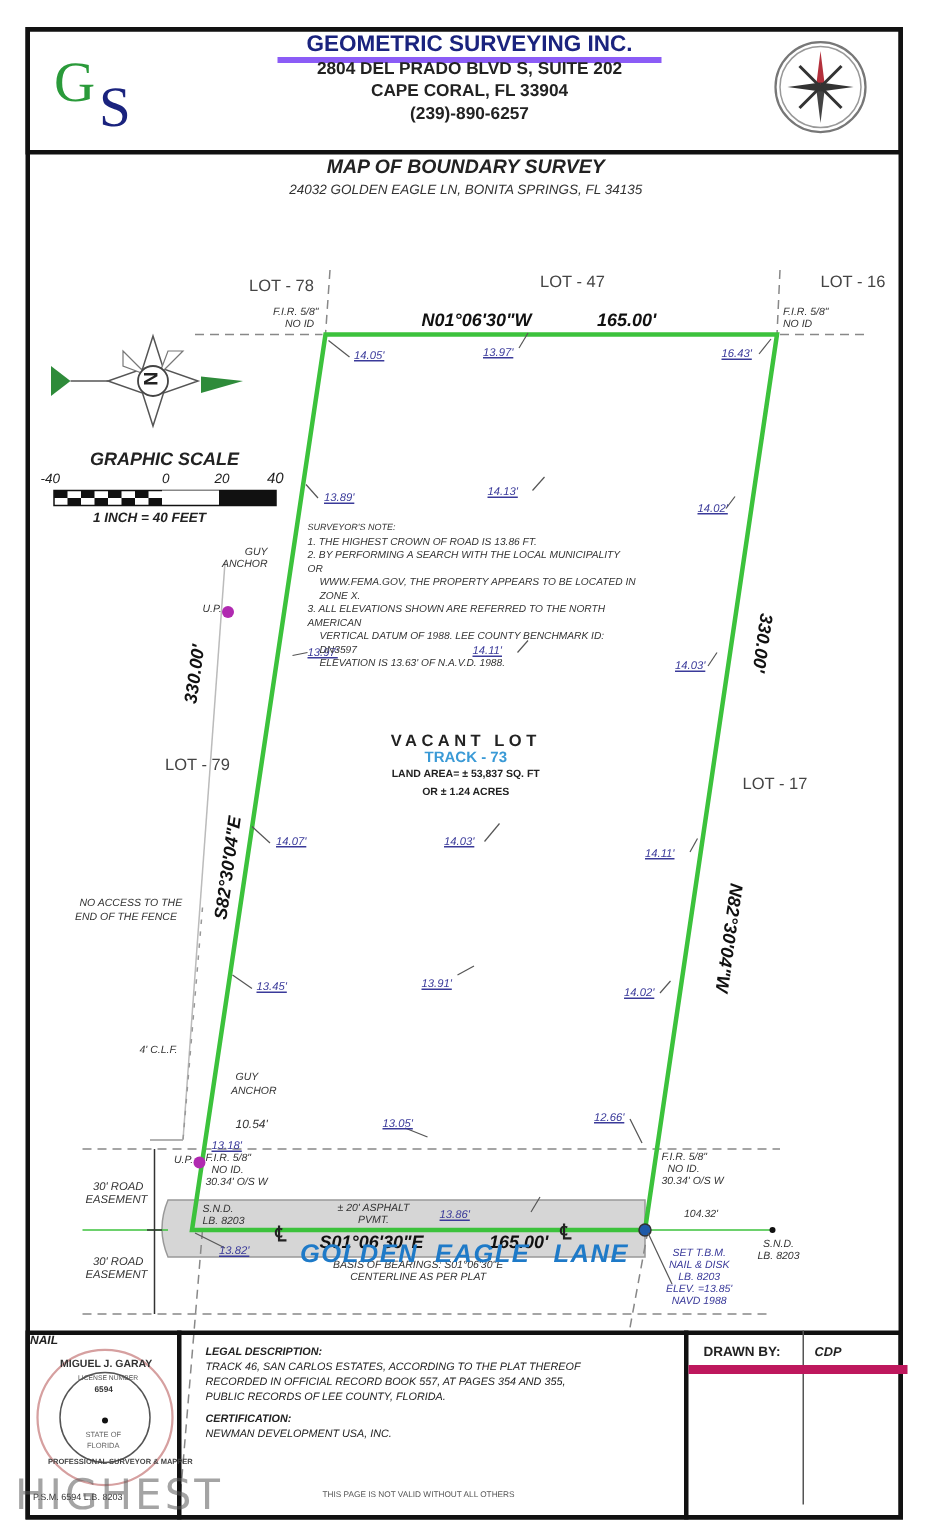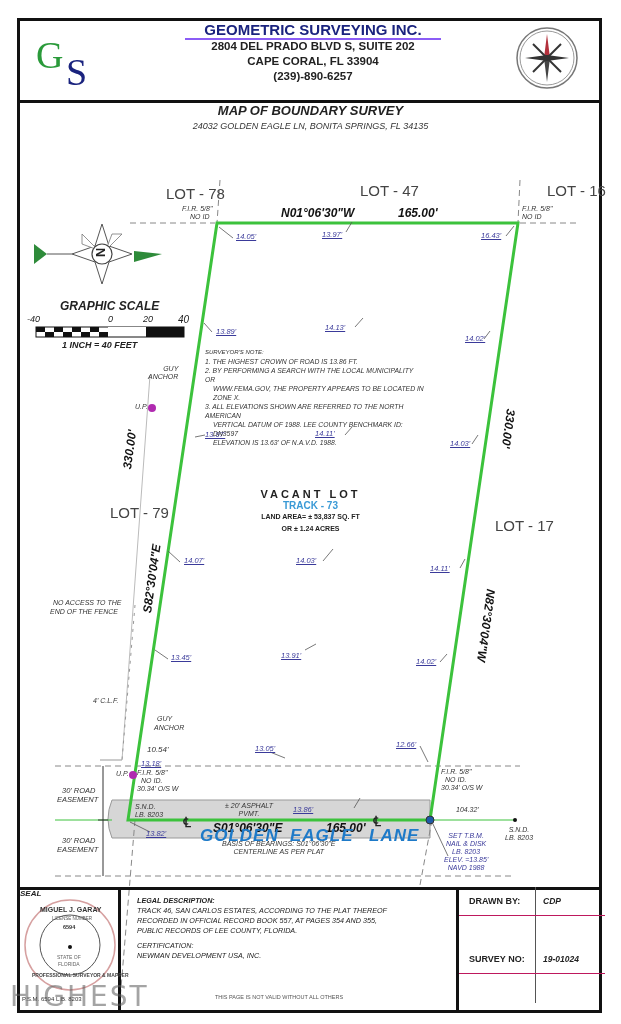--- a/index.html
+++ b/index.html
@@ -2,39 +2,39 @@
 <html><head>
 <meta charset="utf-8">
 <style>
   html,body{margin:0;padding:0;background:#fff;}
   body{width:621px;height:1024px;position:relative;overflow:hidden;font-family:"Liberation Sans",sans-serif;color:#222;}
   .frame{position:absolute;left:17px;top:18px;width:585px;height:995px;border:3px solid #111;box-sizing:border-box;}
   .header{position:absolute;left:17px;top:18px;width:585px;height:85px;border:3px solid #111;box-sizing:border-box;}
   .logo-g{position:absolute;left:36px;top:33px;font-family:"Liberation Serif",serif;font-size:38px;color:#2a9a3a;}
   .logo-s{position:absolute;left:66px;top:50px;font-family:"Liberation Serif",serif;font-size:38px;color:#1a237e;}
   .company{position:absolute;left:0;width:621px;text-align:center;}
-  .company .name{position:absolute;left:185px;top:22px;width:256px;font-weight:bold;font-size:15px;color:#1a237e;border-bottom:2px solid #8b5cf6;line-height:16px;text-align:center;}
+  .company .name{position:absolute;left:185px;top:22px;width:256px;font-weight:bold;font-size:15px;color:#1a237e;border-bottom:4px solid #8b5cf6;line-height:16px;text-align:center;}
   .company .addr{position:absolute;left:180px;width:266px;font-weight:bold;font-size:11.5px;text-align:center;color:#222;}
   .compass-logo{position:absolute;left:515px;top:26px;width:64px;height:64px;}
   .title{position:absolute;left:0;width:621px;text-align:center;top:103px;font-weight:bold;font-style:italic;font-size:13px;}
   .subtitle{position:absolute;left:0;width:621px;text-align:center;top:121px;font-style:italic;font-size:9px;color:#333;}
   svg.map{position:absolute;left:0;top:0;}
   .t{position:absolute;white-space:nowrap;}
-  .lot{font-size:15px;color:#444;}
+  .lot{font-size:11px;color:#444;}
   .elev{font-size:7.5px;font-style:italic;color:#3a3a9a;text-decoration:underline;}
   .small{font-size:7px;font-style:italic;color:#333;}
   .bearing{font-size:12px;font-weight:bold;font-style:italic;color:#111;}
   .note{position:absolute;left:205px;top:348px;font-size:6.8px;font-style:italic;color:#333;line-height:9px;width:220px;}
   .vacant{position:absolute;left:0;width:621px;text-align:center;}
   .street{position:absolute;top:826px;font-size:17px;font-weight:bold;font-style:italic;color:#1e7ac8;letter-spacing:1px;margin-left:24px;}
   .bottom{position:absolute;left:17px;top:887px;width:585px;height:126px;border:3px solid #111;box-sizing:border-box;}
   .seal-box{position:absolute;left:17px;top:887px;width:104px;height:126px;border-right:3px solid #111;box-sizing:border-box;}
   .legal{position:absolute;left:137px;top:896px;font-size:7.2px;font-style:italic;color:#222;line-height:10px;}
   .tbl{position:absolute;left:456px;top:887px;width:146px;height:126px;border-left:3px solid #111;}
-  .tbl .row{position:absolute;left:0;width:146px;height:29px;border-bottom:1px solid #be185d;box-sizing:border-box;}
+  .tbl .row{position:absolute;left:0;width:146px;height:29px;border-bottom:6px solid #be185d;box-sizing:border-box;}
   .tbl .lbl{position:absolute;left:10px;top:9px;font-size:9px;font-weight:bold;}
   .tbl .val{position:absolute;left:84px;top:9px;font-size:8.5px;font-style:italic;font-weight:bold;}
   .tbl .div{position:absolute;left:76px;top:0;width:1px;height:116px;background:#555;}
   .footer-note{position:absolute;left:215px;top:994px;font-size:5.5px;color:#555;}
   .watermark{position:absolute;left:10px;top:980px;font-size:28px;color:rgba(90,90,90,0.55);letter-spacing:2px;font-family:"DejaVu Sans",sans-serif;}
 </style>
 </head>
 <body>
 
 <div class="header"></div>
@@ -229,21 +229,21 @@
 <div class="t small" style="left:135px;top:403px">U.P.</div>
 <div class="t small" style="left:50px;top:598px;line-height:9px">
   <div style="padding-left:3px">NO ACCESS TO THE</div>
     <div>END OF THE FENCE</div>
 </div>
 <div class="t small" style="left:93px;top:697px">4' C.L.F.</div>
 <div class="t small" style="left:154px;top:714px;line-height:9px">
   <div style="padding-left:3px">GUY</div>
     <div>ANCHOR</div>
 </div>
-<div class="t small" style="left:147px;top:745px;font-size:8px">10.54'</div>
+<div class="t small" style="left:157px;top:745px;font-size:8px">10.54'</div>
 <div class="t small" style="left:116px;top:770px">U.P.</div>
 <div class="t small" style="left:57px;top:786px;line-height:9px;font-size:7.5px">
   <div style="padding-left:5px">30' ROAD</div>
     <div>EASEMENT</div>
 </div>
 <div class="t small" style="left:57px;top:836px;line-height:9px;font-size:7.5px">
   <div style="padding-left:5px">30' ROAD</div>
     <div>EASEMENT</div>
 </div>
 <div class="t small" style="left:135px;top:803px;line-height:8px">
@@ -272,50 +272,46 @@
     <div>ELEV. =13.85'</div>
     <div>NAVD 1988</div>
 </div>
 
 <div class="street" style="left:176px">GOLDEN</div>
 <div class="street" style="left:266px">EAGLE</div>
 <div class="street" style="left:345px">LANE</div>
 
 <div class="bottom"></div>
 <div class="seal-box"></div>
-<div class="t" style="left:20px;top:889px;font-size:8px;font-weight:bold;font-style:italic">SEAL</div>
+<div class="t" style="left:20px;top:889px;font-size:8px;font-weight:bold;font-style:italic">NAIL</div>
 <svg style="position:absolute;left:22px;top:897px" width="96" height="96">
   <circle cx="48" cy="48" r="45" fill="#fff" stroke="#d6a0a0" stroke-width="1.5"></circle>
   <circle cx="48" cy="48" r="30" fill="none" stroke="#555" stroke-width="1"></circle>
   <circle cx="48" cy="50" r="2" fill="#111"></circle>
 </svg>
 <div class="t" style="left:40px;top:906px;font-size:7px;font-weight:bold;color:#333">MIGUEL J. GARAY</div>
 <div class="t" style="left:52px;top:916px;font-size:4.5px;color:#555">LICENSE NUMBER</div>
 <div class="t" style="left:63px;top:924px;font-size:5.5px;color:#333;font-weight:bold">6594</div>
 <div class="t" style="left:57px;top:954px;font-size:5px;color:#666">STATE OF</div>
 <div class="t" style="left:58px;top:961px;font-size:5px;color:#666">FLORIDA</div>
 <div class="t" style="left:32px;top:972px;font-size:5px;font-weight:bold;color:#444">PROFESSIONAL SURVEYOR &amp; MAPPER</div>
 <div class="t" style="left:22px;top:996px;font-size:6px;color:#333">P.S.M. 6594   L.B. 8203</div>
 
 <div class="legal">
   <div style="font-weight:bold">LEGAL DESCRIPTION:</div>
   <div>TRACK 46, SAN CARLOS ESTATES, ACCORDING TO THE PLAT THEREOF</div>
   <div>RECORDED IN OFFICIAL RECORD BOOK 557, AT PAGES 354 AND 355,</div>
   <div>PUBLIC RECORDS OF LEE COUNTY, FLORIDA.</div>
   <div style="height:5px"></div>
-  <div style="font-weight:normal">CERTIFICATION:</div>
+  <div style="font-weight:bold">CERTIFICATION:</div>
   <div>NEWMAN DEVELOPMENT USA, INC.</div>
 </div>
 <div class="footer-note">THIS PAGE IS NOT VALID WITHOUT ALL OTHERS</div>
 
 <div class="tbl">
   <div class="div"></div>
   <div class="row" style="top:0">
     <span class="lbl">DRAWN BY:</span>
       <span class="val">CDP</span>
   </div>
-  <div class="row" style="top:58px">
-    <span class="lbl">SURVEY NO:</span>
-      <span class="val">19-01024</span>
-  </div>
 </div>
 
 <div class="watermark">HIGHEST</div>
 
 </body></html>

